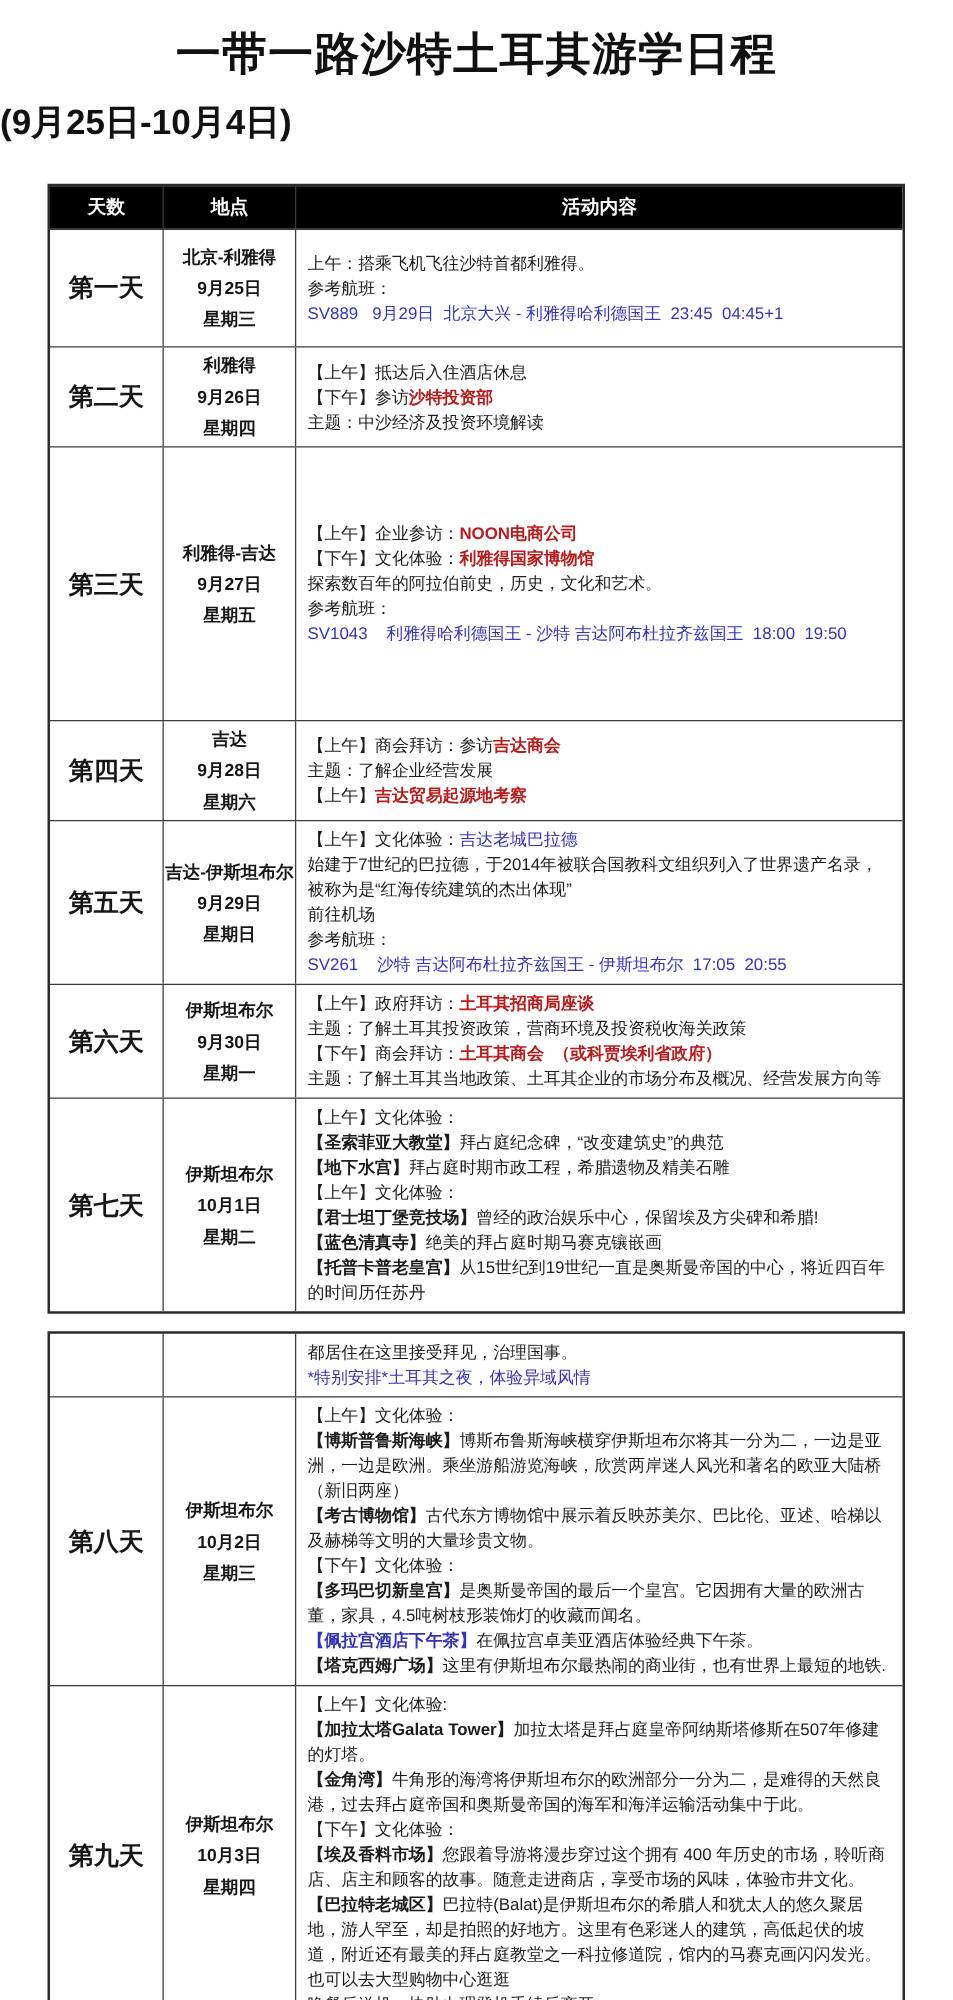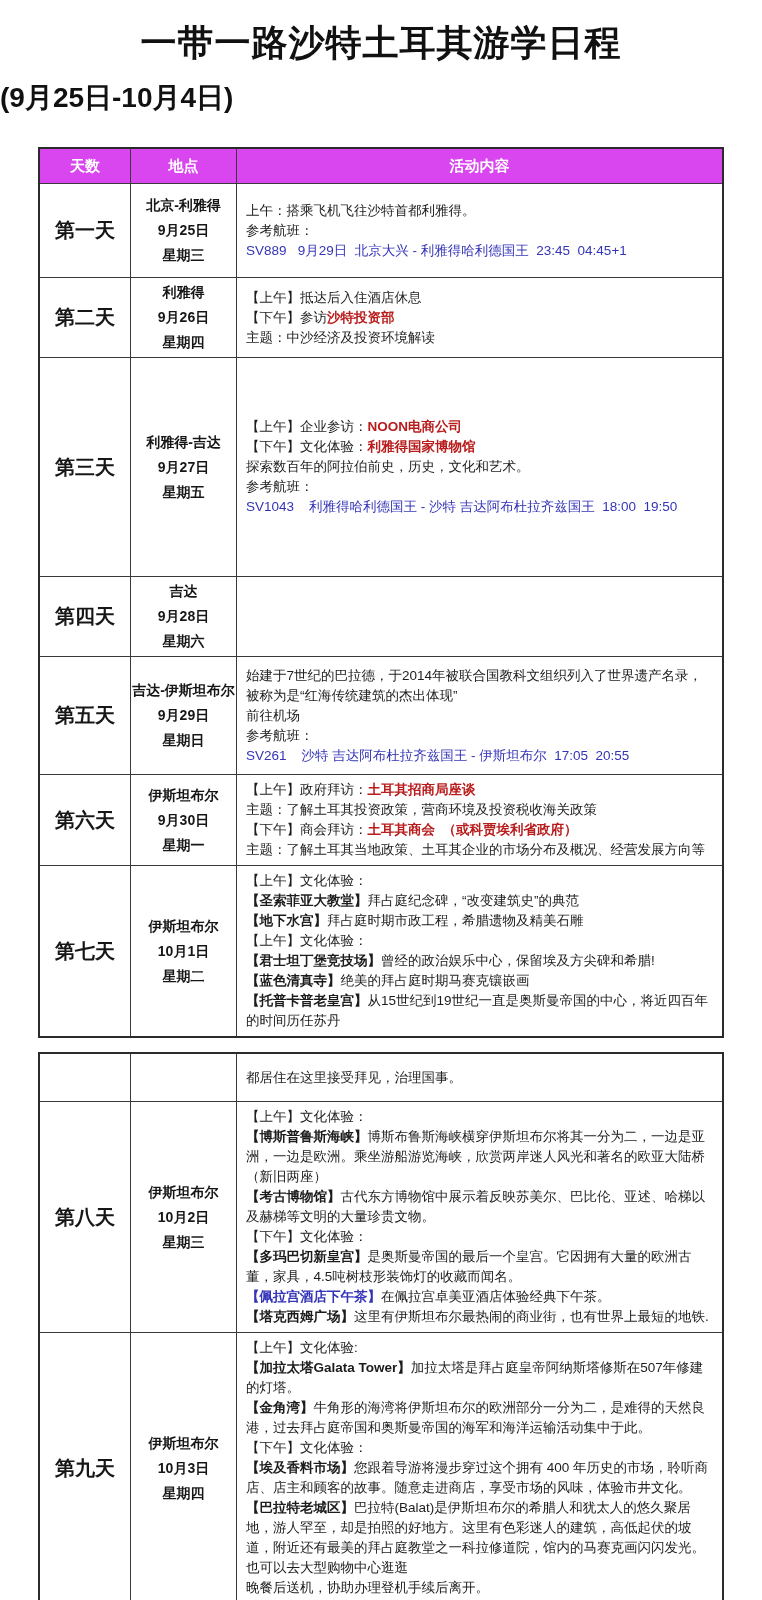--- a/index.html
+++ b/index.html
@@ -2,21 +2,21 @@
 <html><head>
 <meta charset="utf-8">
 <style>
   html,body{margin:0;padding:0;background:#ffffff;}
   body{width:762px;font-family:"Liberation Sans","DejaVu Sans",sans-serif;color:#1c1c1c;}
   .page{width:762px;box-sizing:border-box;padding-top:20px;}
   .title{ text-align:center;font-size:36px;font-weight:bold;color:#111111;letter-spacing:1px;margin:0 0 14px 0;line-height:1.25;}
   .subtitle{text-align:left;font-size:28px;font-weight:bold;color:#111111;margin:0 0 30px 0;}
   .tbl{margin:0 38px;border:2px solid #2b2b2b;background:#ffffff;}
   .tbl.first{margin-bottom:14px;}
-  .thead{display:flex;background:#d946ef;color:#ffffff;font-weight:bold;}
+  .thead{display:flex;background:#000000;color:#ffffff;font-weight:bold;}
   .th{box-sizing:border-box;padding:8px 2px;text-align:center;font-size:15px;line-height:18px;}
   .tr{display:flex;border-top:1.5px solid #3a3a3a;}
   .tr.no-top{border-top:none;}
   .c1{width:91px;flex:0 0 91px;}
   .c2{width:106px;flex:0 0 106px;}
   .c3{flex:1 1 auto;min-width:0;}
   .vline{border-right:1.5px solid #3a3a3a;}
   .td-day{box-sizing:border-box;display:flex;align-items:center;justify-content:center;font-weight:bold;font-size:20px;color:#161616;}
   .td-loc{box-sizing:border-box;display:flex;flex-direction:column;align-items:center;justify-content:center;font-weight:bold;font-size:14px;line-height:25px;text-align:center;color:#161616;padding:2px 1px;}
   .td-content{box-sizing:border-box;padding:5px 10px 5px 9px;display:flex;flex-direction:column;justify-content:center;}
@@ -81,29 +81,35 @@
           <div class="line"><span class="sg-bl">SV1043    利雅得哈利德国王 - 沙特 吉达阿布杜拉齐兹国王  18:00  19:50</span></div>
         </div>
       </div>
       <div class="tr" style="min-height: 77px;">
         <div class="td-day c1 vline">第四天</div>
         <div class="td-loc c2 vline">
           <div>吉达</div>
           <div>9月28日</div>
           <div>星期六</div>
         </div>
+        <div class="td-content c3">
+          <div class="line"><span class="sg-n">【上午】商会拜访：参访</span><span class="sg-r">吉达商会</span></div>
+          <div class="line"><span class="sg-n">主题：了解企业经营发展</span></div>
+          <div class="line"><span class="sg-n">【上午】</span><span class="sg-r">吉达贸易起源地考察</span></div>
+        </div>
       </div>
       <div class="tr" style="min-height: 117px;">
         <div class="td-day c1 vline">第五天</div>
         <div class="td-loc c2 vline">
           <div>吉达-伊斯坦布尔</div>
           <div>9月29日</div>
           <div>星期日</div>
         </div>
         <div class="td-content c3">
+          <div class="line"><span class="sg-n">【上午】文化体验：</span><span class="sg-bl">吉达老城巴拉德</span></div>
           <div class="line"><span class="sg-n">始建于7世纪的巴拉德，于2014年被联合国教科文组织列入了世界遗产名录，被称为是“红海传统建筑的杰出体现”</span></div>
           <div class="line"><span class="sg-n">前往机场</span></div>
           <div class="line"><span class="sg-n">参考航班：</span></div>
           <div class="line"><span class="sg-bl">SV261    沙特 吉达阿布杜拉齐兹国王 - 伊斯坦布尔  17:05  20:55</span></div>
         </div>
       </div>
       <div class="tr" style="min-height: 81px;">
         <div class="td-day c1 vline">第六天</div>
         <div class="td-loc c2 vline">
           <div>伊斯坦布尔</div>
@@ -134,20 +140,21 @@
           <div class="line"><span class="sg-b">【托普卡普老皇宫】</span><span class="sg-n">从15世纪到19世纪一直是奥斯曼帝国的中心，将近四百年的时间历任苏丹</span></div>
         </div>
       </div>
     </div>
   <div class="tbl">
       <div class="tr no-top" style="min-height: 47px;">
         <div class="td-day c1 vline"></div>
         <div class="td-loc c2 vline"></div>
         <div class="td-content c3">
           <div class="line"><span class="sg-n">都居住在这里接受拜见，治理国事。</span></div>
+          <div class="line"><span class="sg-bl">*特别安排*土耳其之夜，体验异域风情</span></div>
         </div>
       </div>
       <div class="tr" style="min-height: 223px;">
         <div class="td-day c1 vline">第八天</div>
         <div class="td-loc c2 vline">
           <div>伊斯坦布尔</div>
           <div>10月2日</div>
           <div>星期三</div>
         </div>
         <div class="td-content c3">

